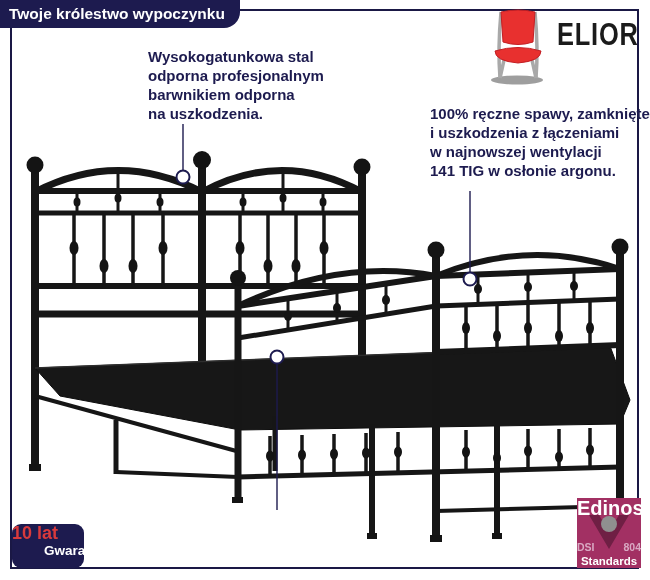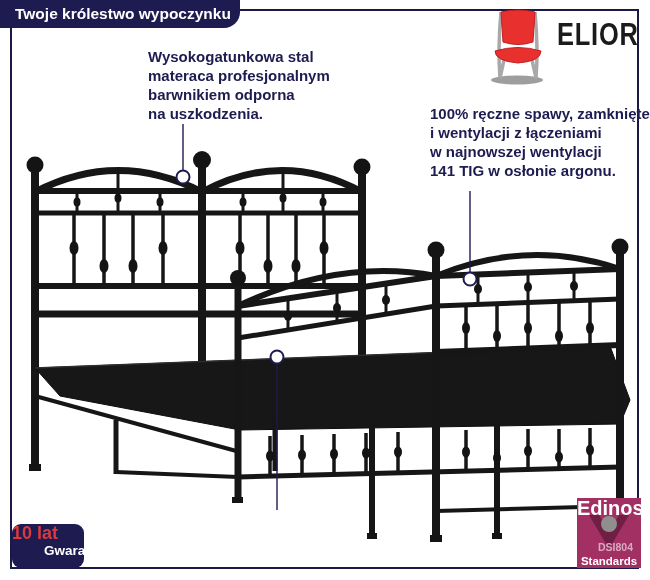--- a/index.html
+++ b/index.html
@@ -2,40 +2,40 @@
 <html><head>
 <meta charset="utf-8">
 <style>
   html,body{margin:0;padding:0;background:#fff;}
   .stage{position:relative;width:650px;height:580px;background:#ffffff;overflow:hidden;
          font-family:"Liberation Sans",sans-serif;}
   .frame{position:absolute;left:10px;top:9px;width:629px;height:560px;
          border:2px solid #1a1845;box-sizing:border-box;z-index:1;}
   .banner{position:absolute;left:0;top:0;width:240px;height:28px;background:#1d1b4f;
           border-radius:0 0 16px 0;color:#ffffff;font-weight:bold;font-size:15.5px;
-          line-height:28px;padding-left:15px;box-sizing:border-box;z-index:5;white-space:nowrap;}
+          line-height:28px;padding-left:9px;box-sizing:border-box;z-index:5;white-space:nowrap;}
   .bed{position:absolute;left:0;top:0;z-index:2;}
   .ann{position:absolute;color:#1d1b4f;font-weight:bold;font-size:15px;line-height:19px;z-index:4;}
   .ann span{display:block;white-space:nowrap;margin-left:32px;}
   #ann1{left:116px;top:47px;}
   #ann2{left:398px;top:104px;}
   #ann3{left:212px;top:513px;}
   .chair{position:absolute;left:487px;top:8px;z-index:4;}
   .brand-text{position:absolute;left:557px;top:17px;font-size:31px;font-weight:bold;color:#1b1b1b;
               transform:scaleX(.82);transform-origin:left top;letter-spacing:1px;z-index:4;}
   .warranty{position:absolute;left:12px;top:524px;width:72px;height:44px;background:#1d1b4f;
             border-radius:9px;text-align:left;box-sizing:border-box;z-index:6;}
   .warranty .years{color:#d93a3c;font-size:18px;font-weight:bold;line-height:19px;}
   .warranty .label{color:#ffffff;font-size:13.5px;font-weight:bold;line-height:16px;margin-left:32px;}
   .edinos{position:absolute;left:577px;top:498px;width:64px;height:70px;background:#a23063;
           text-align:center;z-index:6;}
   .edinos .ebrand{position:absolute;top:2px;width:100%;color:#ffffff;font-weight:bold;font-size:20px;line-height:17px;}
   .edinos .vwrap{position:absolute;left:10px;top:15px;width:44px;height:42px;}
   .edinos .dsirow{position:absolute;top:43px;left:0;width:100%;display:flex;justify-content:space-between;
-                  padding:0 21px;box-sizing:border-box;color:#d9a9c3;font-size:10.5px;font-weight:bold;}
+                  padding:0 0;box-sizing:border-box;color:#d9a9c3;font-size:10.5px;font-weight:bold;}
   .edinos .std{position:absolute;bottom:1px;width:100%;color:#ffffff;font-weight:bold;font-size:11.5px;margin-top:8px;}
 </style>
 </head>
 <body>
 
 <div class="stage">
 
   <div class="frame"></div>
 
   <svg class="bed" width="650" height="580" viewBox="0 0 650 580">
@@ -206,27 +206,27 @@
     <path d="M48,4 C50,26 51,46 49,70" stroke="#a9a9a9" stroke-width="3.5" fill="none"></path>
     <line x1="17" y1="52" x2="13" y2="70" stroke="#a9a9a9" stroke-width="3.5"></line>
     <line x1="45" y1="52" x2="49" y2="70" stroke="#a9a9a9" stroke-width="3.5"></line>
     <path d="M14,4 Q31,0 48,4 L46,34 Q31,39 16,34 Z" fill="#e8302f" stroke="#c21f24" stroke-width="1"></path>
     <path d="M8,43 Q31,36 54,43 Q54,53 31,55 Q8,53 8,43 Z" fill="#e8302f" stroke="#c21f24" stroke-width="1"></path>
   </svg>
   <div class="brand-text">ELIOR</div>
 
   <div class="ann" id="ann1">
     <span>Wysokogatunkowa stal</span>
-    <span>materaca profesjonalnym</span>
+    <span>odporna profesjonalnym</span>
     <span>barwnikiem odporna</span>
     <span>na uszkodzenia.</span>
   </div>
   <div class="ann" id="ann2">
     <span>100% ręczne spawy, zamknięte</span>
-    <span>i wentylacji z łączeniami</span>
+    <span>i uszkodzenia z łączeniami</span>
     <span>w najnowszej wentylacji</span>
     <span>141 TIG w osłonie argonu.</span>
   </div>
 
   <div class="warranty">
     <div class="years">10 lat</div>
     <div class="label">Gwarancji</div>
   </div>
 
   <div class="edinos">

